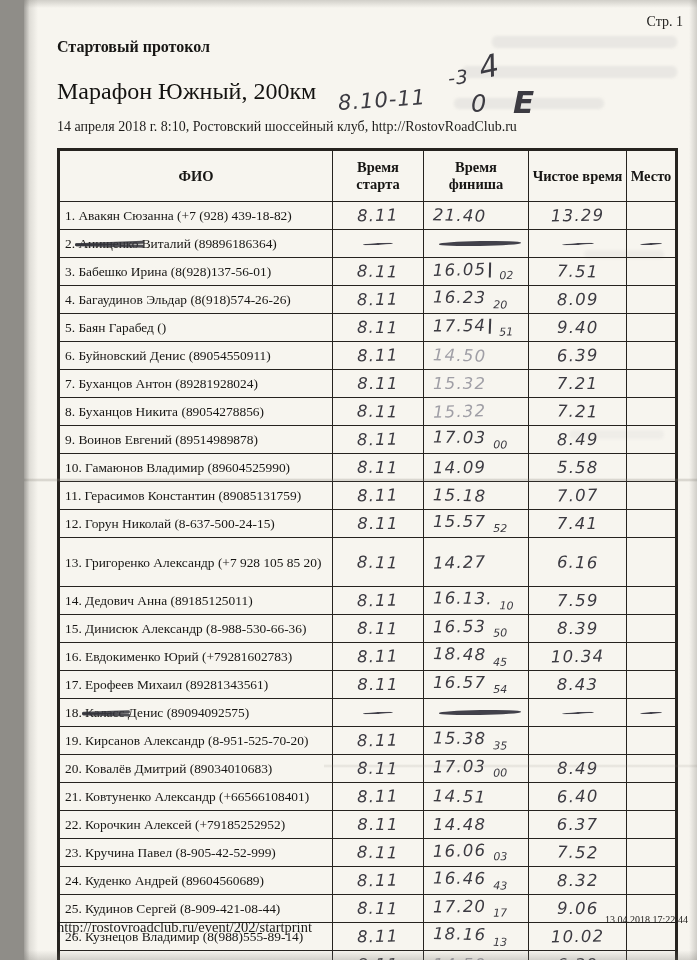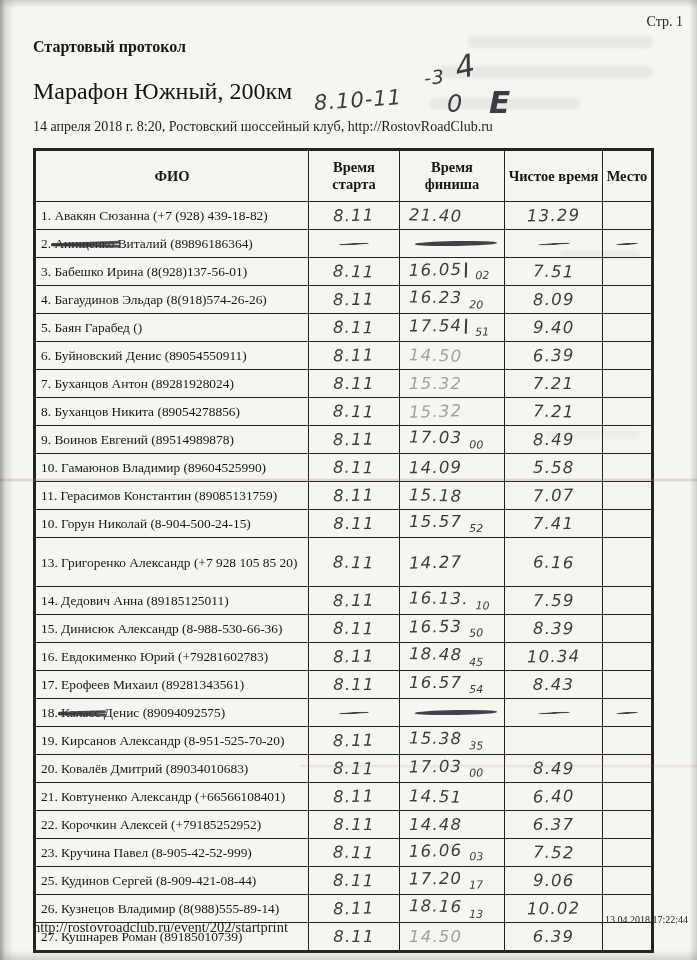--- a/index.html
+++ b/index.html
@@ -1,17 +1,17 @@
 <!DOCTYPE html>
 <html><head>
 <meta charset="utf-8">
 <style>
   html,body{margin:0;padding:0;width:697px;height:960px;overflow:hidden;}
   body{background:#8f8d88;font-family:"Liberation Serif",serif;}
-  .scan{position:absolute;inset:0;background:#f7f5ef;overflow:hidden;}
+  .scan{position:absolute;inset:0;background:#f7f5ef;overflow:hidden;margin-left:24px;}
   
   .edge-left{position:absolute;left:0;top:0;bottom:0;width:14px;
     background:linear-gradient(90deg,rgba(90,88,84,.55),rgba(150,148,142,.25) 40%,rgba(0,0,0,0));pointer-events:none;}
   .edge-right{position:absolute;right:0;top:0;bottom:0;width:8px;
     background:linear-gradient(270deg,rgba(120,118,112,.30),rgba(0,0,0,0));pointer-events:none;}
   .edge-top{position:absolute;left:0;right:0;top:0;height:8px;
     background:linear-gradient(180deg,rgba(120,118,112,.30),rgba(0,0,0,0));pointer-events:none;}
   .edge-bottom{position:absolute;left:0;right:0;bottom:0;height:10px;
     background:linear-gradient(0deg,rgba(120,118,112,.28),rgba(0,0,0,0));pointer-events:none;}
   .crease{position:absolute;left:0;right:0;height:4px;pointer-events:none;
@@ -64,21 +64,21 @@
 
   <div class="bleed" style="left:468px;top:36px;width:185px;height:12px;"></div>
   <div class="bleed" style="left:438px;top:66px;width:215px;height:12px;"></div>
   <div class="bleed" style="left:430px;top:98px;width:150px;height:11px;"></div>
   <div class="bleed" style="left:560px;top:250px;width:80px;height:9px;opacity:.7;"></div>
   <div class="bleed" style="left:545px;top:430px;width:95px;height:9px;opacity:.6;"></div>
 
   <div class="pageno">Стр. 1</div>
   <div class="doctype">Стартовый протокол</div>
   <div class="title">Марафон Южный, 200км</div>
-  <div class="subtitle">14 апреля 2018 г. 8:20, Ростовский шоссейный клуб, http://RostovRoadClub.ru</div>
+  <div class="subtitle">14 апреля 2018 г. 8:10, Ростовский шоссейный клуб, http://RostovRoadClub.ru</div>
 
   <div class="hw note-dates">8.10-11</div>
   <div class="hw note-m1">-3</div>
   <div class="hw note-m2">4</div>
   <div class="hw note-m3">0</div>
   <div class="hw note-m4">E</div>
 
   <table class="proto">
     <colgroup>
       <col style="width:274px">
@@ -176,21 +176,21 @@
           <td class="c-place"></td>
         </tr>
         <tr>
           <td class="c-name">11. Герасимов Константин (89085131759)</td>
           <td class="c-start"><span class="ink" style="transform: rotate(-1.6deg);">8.11</span></td>
           <td class="c-finish"><span class="ink" style="transform: rotate(1.6deg);">15.18</span></td>
           <td class="c-net"><span class="ink" style="transform: rotate(-1.12deg);">7.07</span></td>
           <td class="c-place"></td>
         </tr>
         <tr>
-          <td class="c-name">10. Горун Николай (8-904-500-24-15)</td>
+          <td class="c-name">12. Горун Николай (8-637-500-24-15)</td>
           <td class="c-start"><span class="ink" style="transform: rotate(0deg);">8.11</span></td>
           <td class="c-finish"><span class="ink" style="transform: rotate(0deg);">15.57<span class="sec">52</span></span></td>
           <td class="c-net"><span class="ink" style="transform: rotate(0deg);">7.41</span></td>
           <td class="c-place"></td>
         </tr>
         <tr class="tall">
           <td class="c-name">13. Григоренко Александр (+7 928 105 85 20)</td>
           <td class="c-start"><span class="ink" style="transform: rotate(1.6deg);">8.11</span></td>
           <td class="c-finish"><span class="ink" style="transform: rotate(-1.6deg);">14.27</span></td>
           <td class="c-net"><span class="ink" style="transform: rotate(1.12deg);">6.16</span></td>
@@ -268,20 +268,27 @@
           <td class="c-place"></td>
         </tr>
         <tr>
           <td class="c-name">23. Кручина Павел (8-905-42-52-999)</td>
           <td class="c-start"><span class="ink" style="transform: rotate(1.6deg);">8.11</span></td>
           <td class="c-finish"><span class="ink" style="transform: rotate(-1.6deg);">16.06<span class="sec">03</span></span></td>
           <td class="c-net"><span class="ink" style="transform: rotate(1.12deg);">7.52</span></td>
           <td class="c-place"></td>
         </tr>
         <tr>
+          <td class="c-name">24. Куденко Андрей (89604560689)</td>
+          <td class="c-start"><span class="ink" style="transform: rotate(-0.8deg);">8.11</span></td>
+          <td class="c-finish"><span class="ink" style="transform: rotate(0.8deg);">16.46<span class="sec">43</span></span></td>
+          <td class="c-net"><span class="ink" style="transform: rotate(-0.56deg);">8.32</span></td>
+          <td class="c-place"></td>
+        </tr>
+        <tr>
           <td class="c-name">25. Кудинов Сергей (8-909-421-08-44)</td>
           <td class="c-start"><span class="ink" style="transform: rotate(0.8deg);">8.11</span></td>
           <td class="c-finish"><span class="ink" style="transform: rotate(-0.8deg);">17.20<span class="sec">17</span></span></td>
           <td class="c-net"><span class="ink" style="transform: rotate(0.56deg);">9.06</span></td>
           <td class="c-place"></td>
         </tr>
         <tr>
           <td class="c-name">26. Кузнецов Владимир (8(988)555-89-14)</td>
           <td class="c-start"><span class="ink" style="transform: rotate(-1.6deg);">8.11</span></td>
           <td class="c-finish"><span class="ink" style="transform: rotate(1.6deg);">18.16<span class="sec">13</span></span></td>

